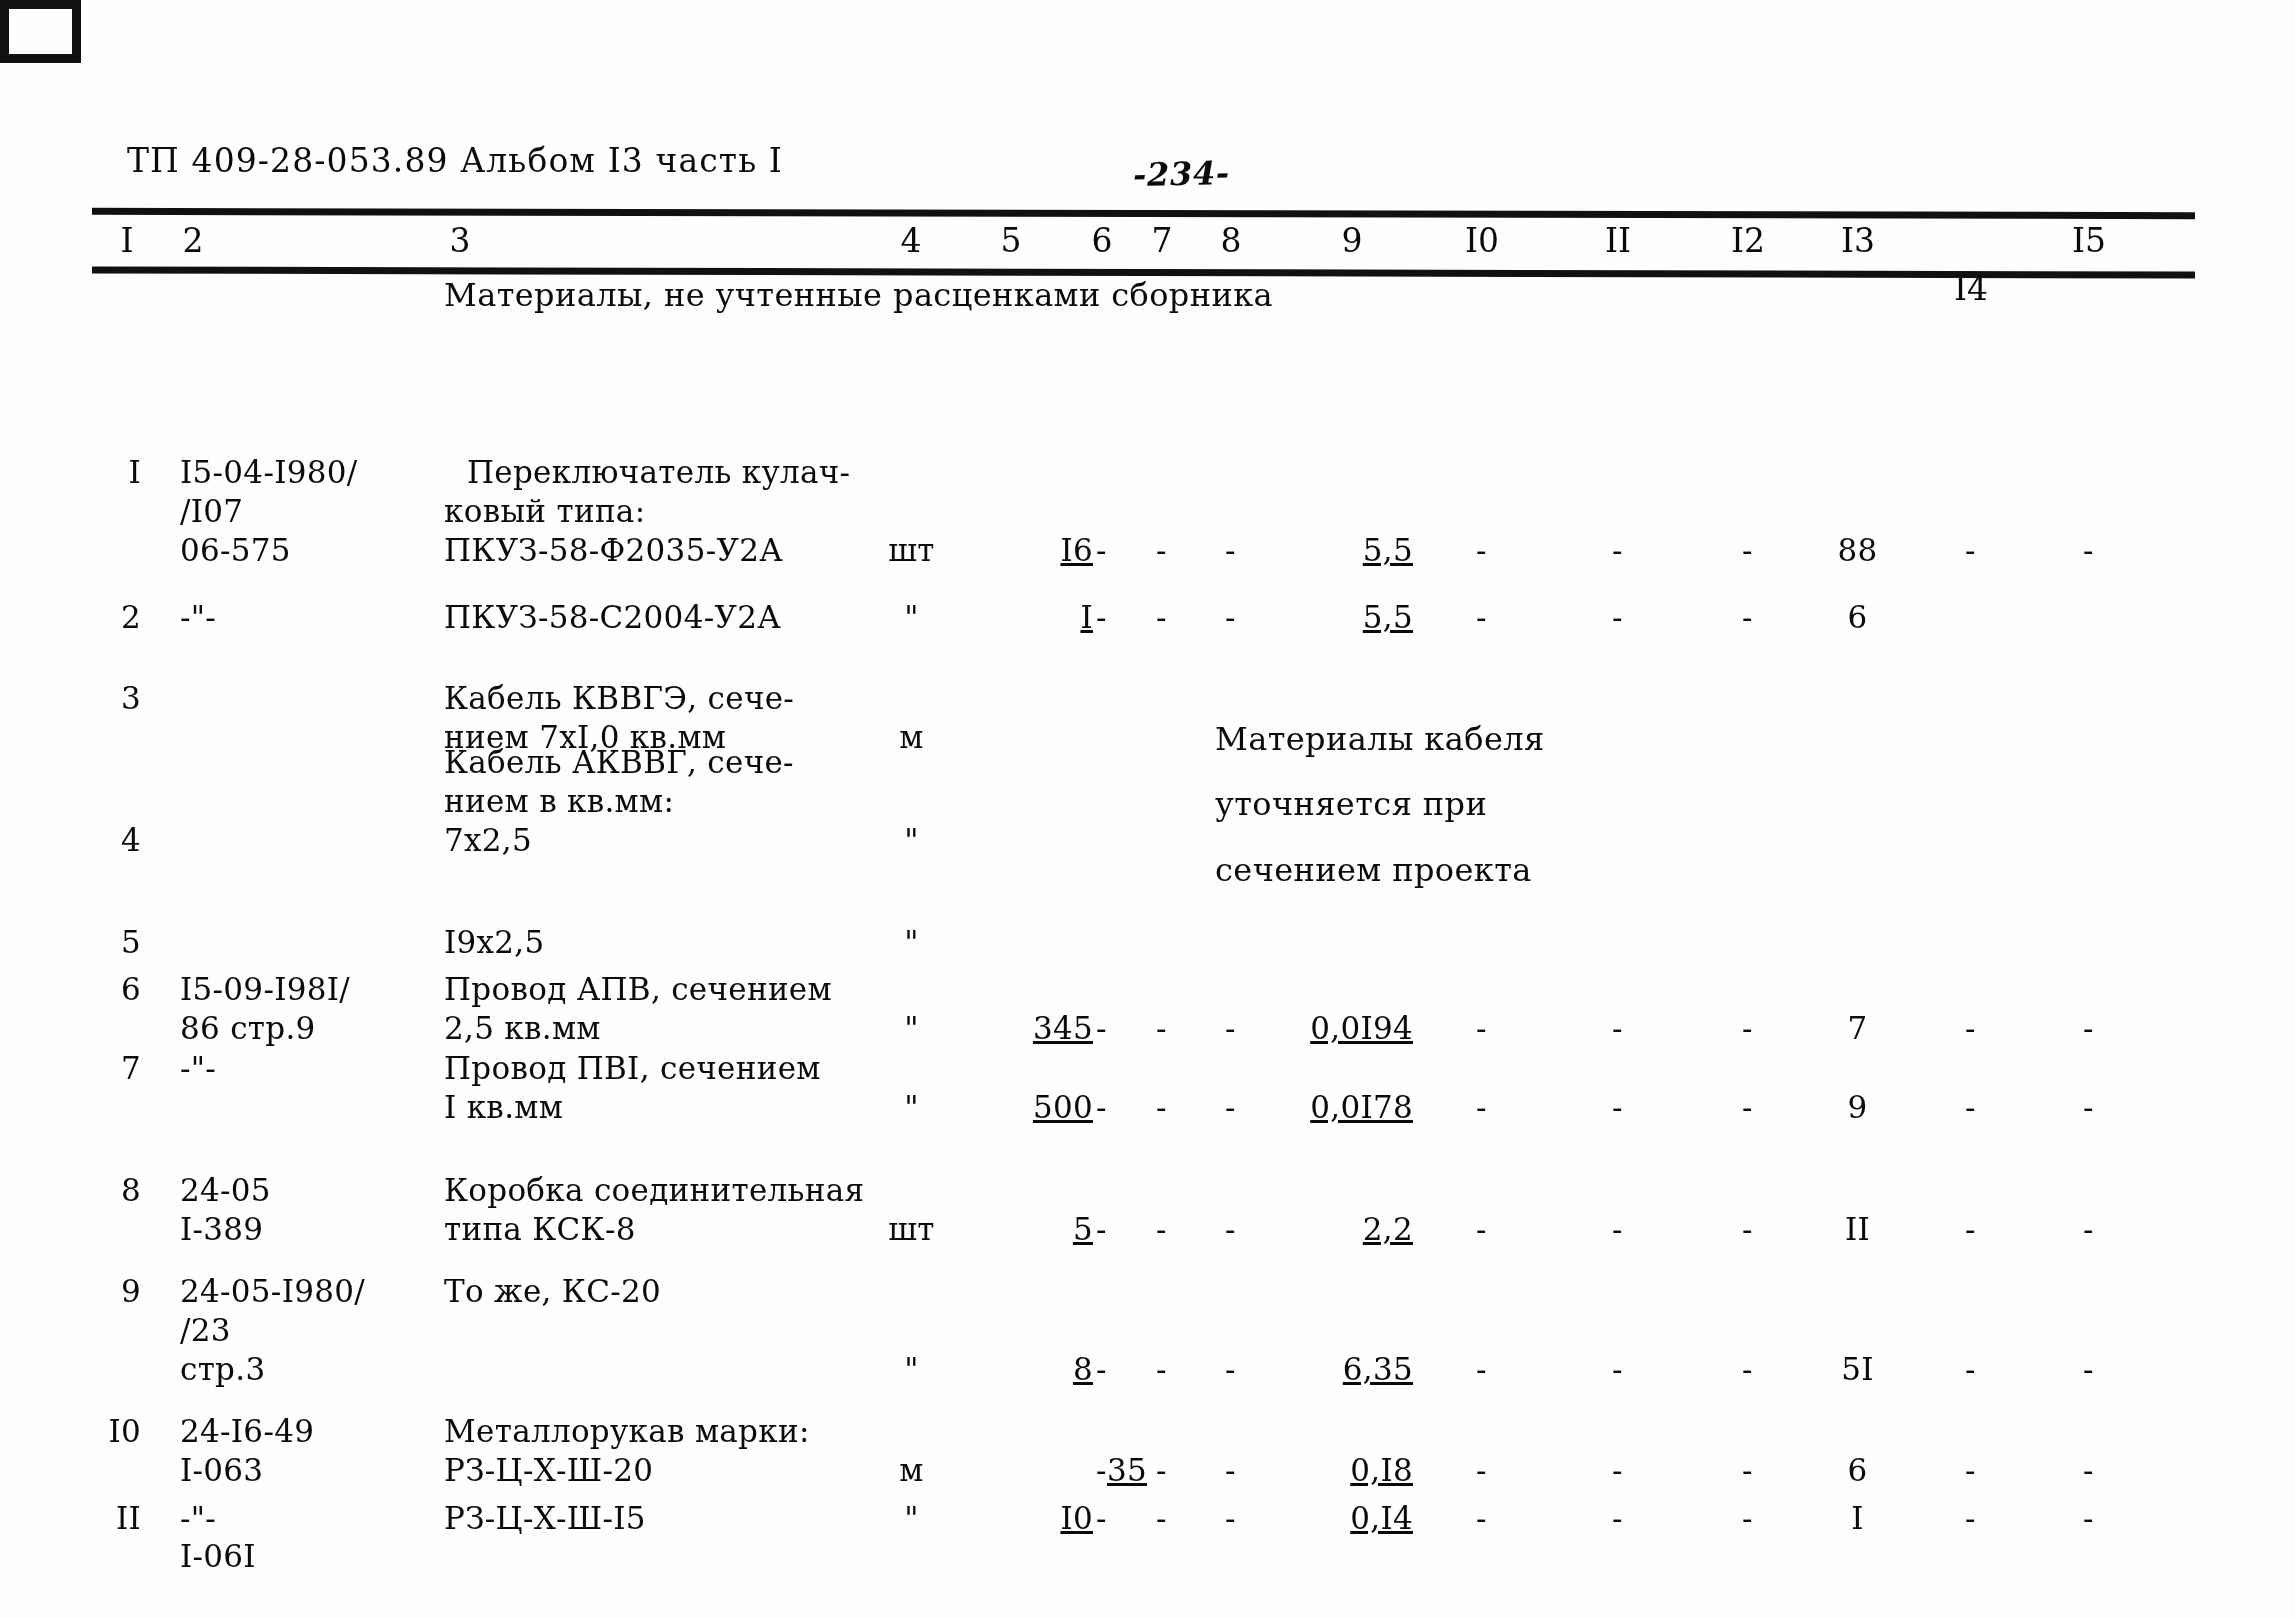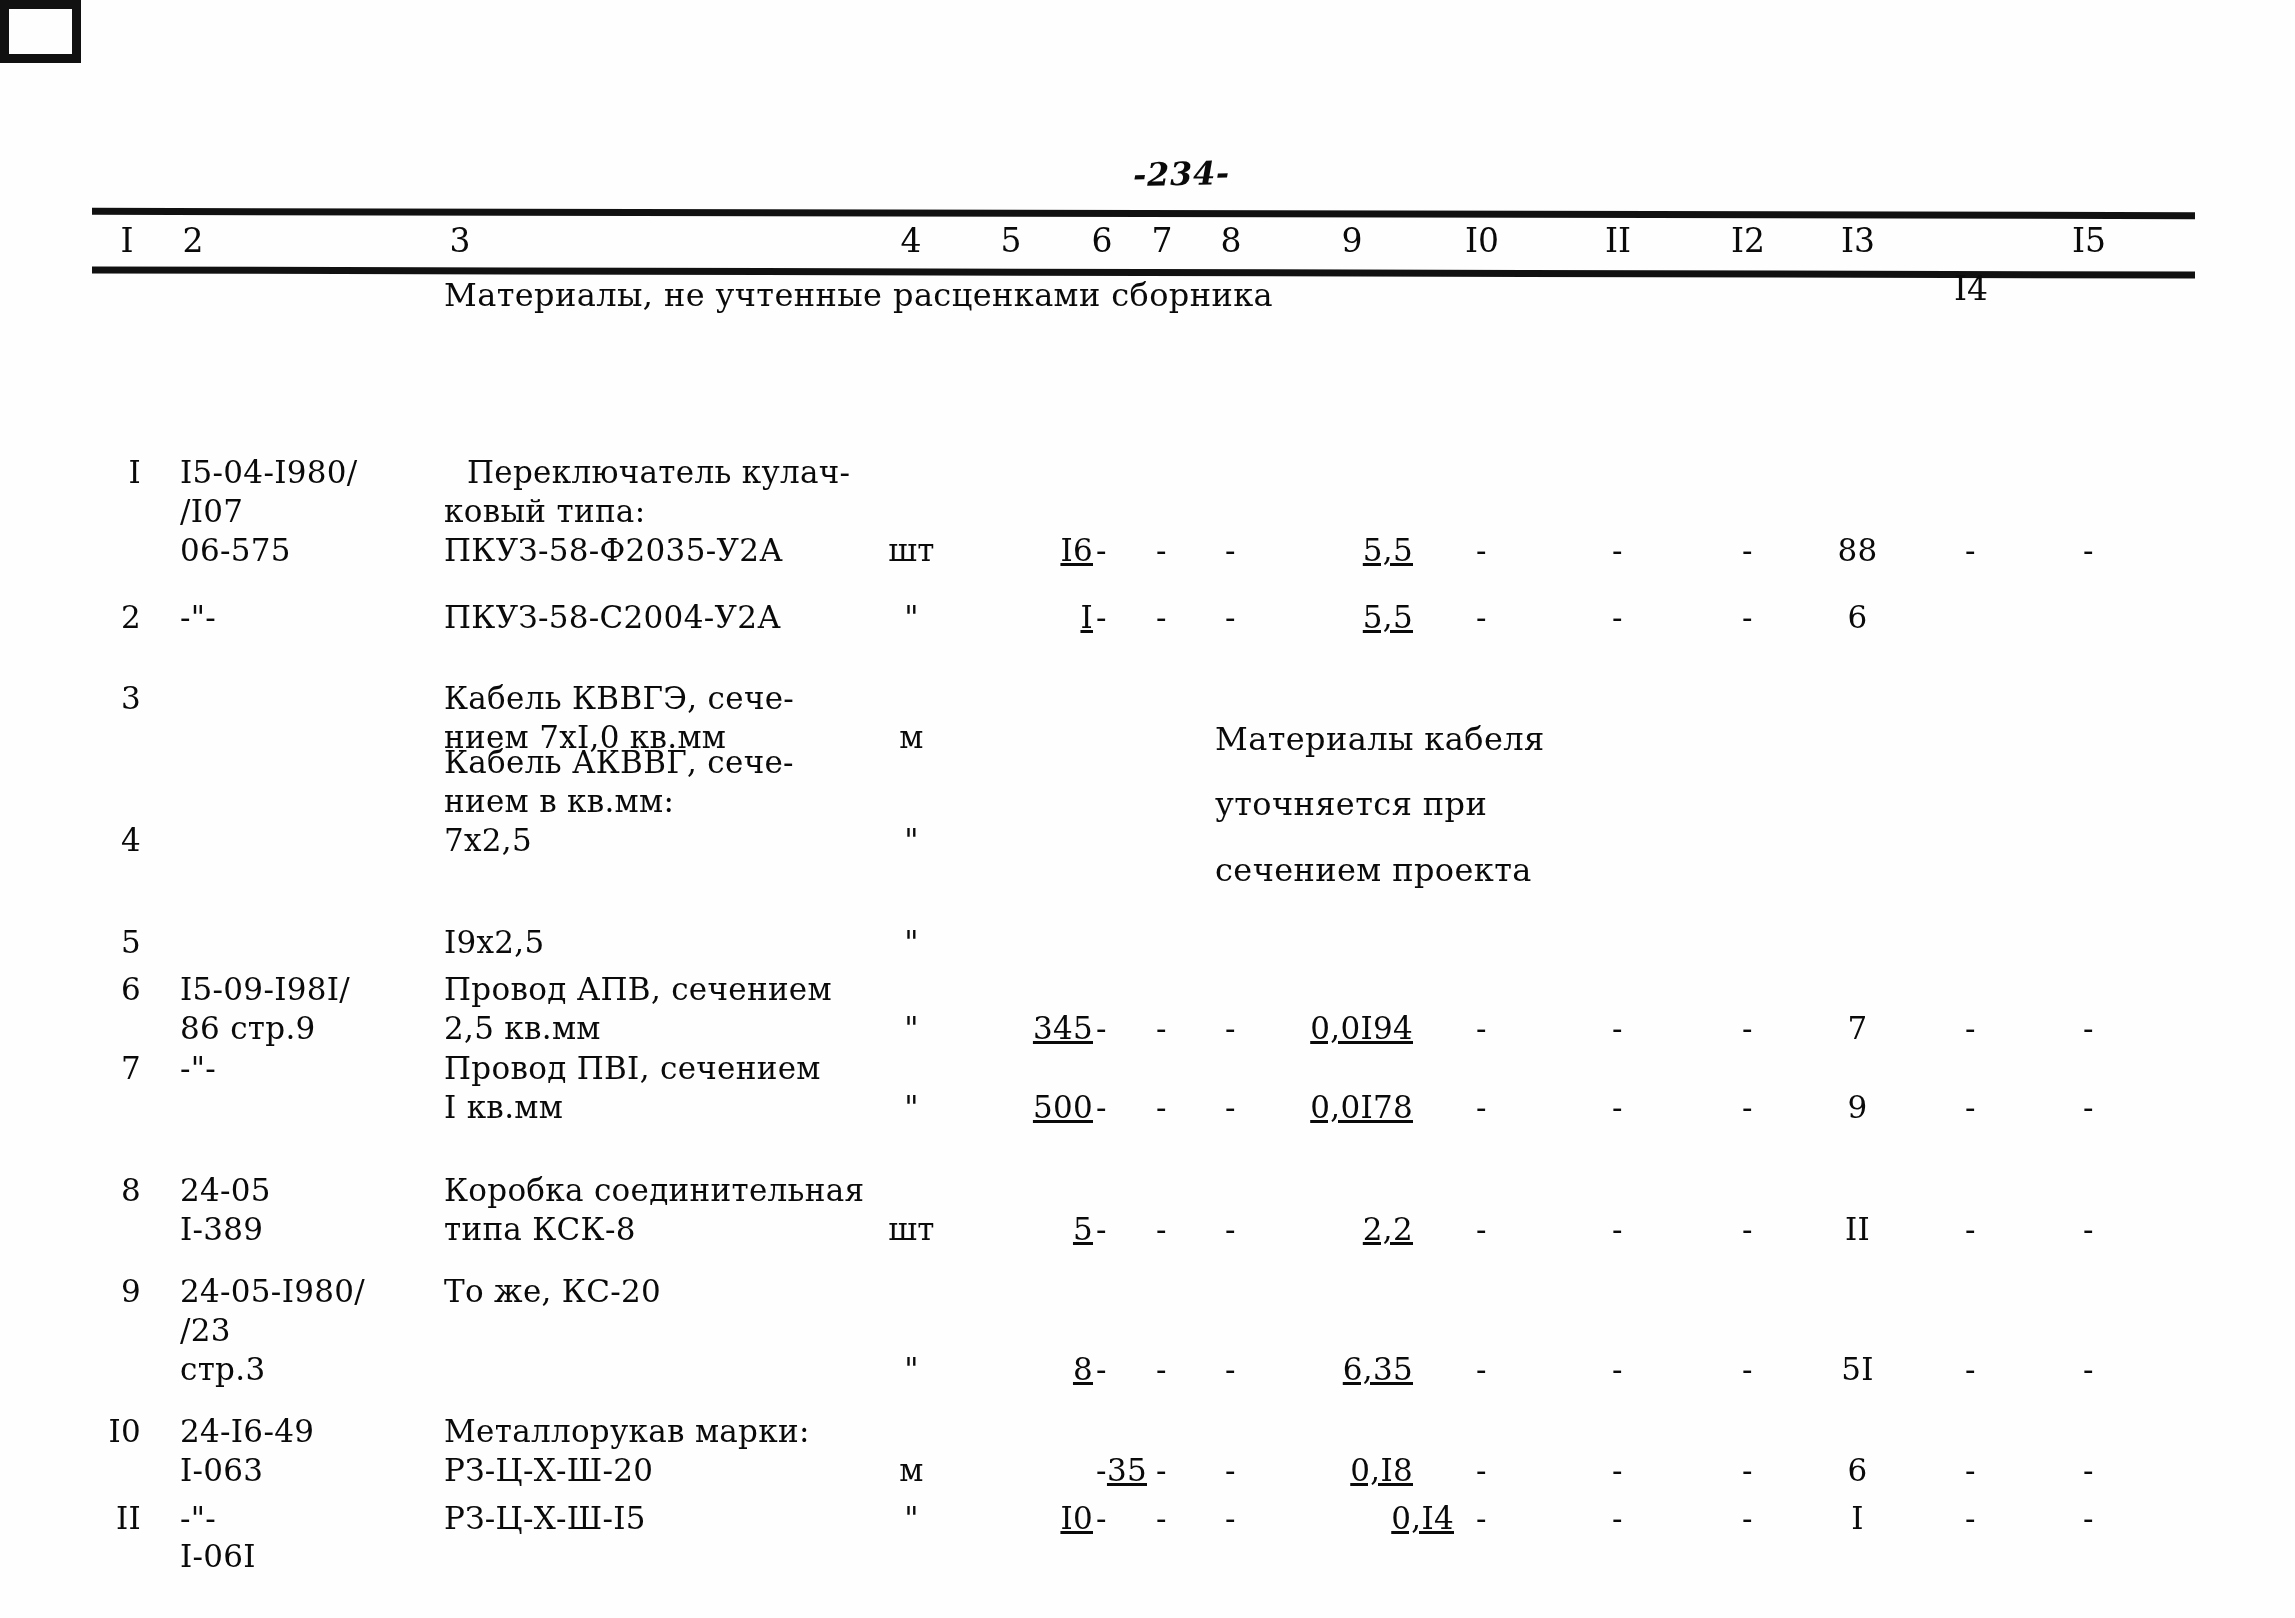--- a/index.html
+++ b/index.html
@@ -138,20 +138,21 @@
     </div>
   <div class="corner bl">
       <i class="h"></i>
       <i class="v"></i>
     </div>
   <div class="corner br">
       <i class="h"></i>
       <i class="v"></i>
     </div>
 
+  <div class="doc-header">ТП 409-28-053.89 Альбом I3 часть I</div>
   <div class="page-number">-234-</div>
 
   <div class="rule top"></div>
   <div class="rule bottom"></div>
 
   <div class="colnums" id="colnums">
       <div class="colnum" style="left: 98px;">I</div>
       <div class="colnum" style="left: 164px;">2</div>
       <div class="colnum" style="left: 431px;">3</div>
       <div class="colnum" style="left: 882px;">4</div>
@@ -300,21 +301,21 @@
       <div class="cell c-val" style="left: 2042px; top: 1175px;">-</div>
       <div class="cell c-num" style="left: 76px; top: 1223px;">II</div>
       <div class="cell c-code" style="left: 180px; top: 1223px;">-"-</div>
       <div class="cell c-code" style="left: 180px; top: 1261px;">I-06I</div>
       <div class="cell c-name" style="left: 444px; top: 1223px;">РЗ-Ц-Х-Ш-I5</div>
       <div class="cell c-unit" style="left: 879px; top: 1223px;">"</div>
       <div class="cell c-qty" style="left: 985px; top: 1223px;">I0</div>
       <div class="cell c-val" style="left: 1055px; top: 1223px;">-</div>
       <div class="cell c-val" style="left: 1115px; top: 1223px;">-</div>
       <div class="cell c-val" style="left: 1184px; top: 1223px;">-</div>
-      <div class="cell c-qty" style="left: 1346px; top: 1223px;">0,I4</div>
+      <div class="cell c-qty" style="left: 1305px; top: 1223px;">0,I4</div>
       <div class="cell c-val" style="left: 1435px; top: 1223px;">-</div>
       <div class="cell c-val" style="left: 1571px; top: 1223px;">-</div>
       <div class="cell c-val" style="left: 1701px; top: 1223px;">-</div>
       <div class="cell c-val" style="left: 1811px; top: 1223px;">I</div>
       <div class="cell c-val" style="left: 1924px; top: 1223px;">-</div>
       <div class="cell c-val" style="left: 2042px; top: 1223px;">-</div>
       <div class="note" style="left: 1215px; top: 444px;">Материалы кабеля</div>
       <div class="note" style="left: 1215px; top: 509px;">уточняется при</div>
       <div class="note" style="left: 1215px; top: 575px;">сечением проекта</div>
     </div>

